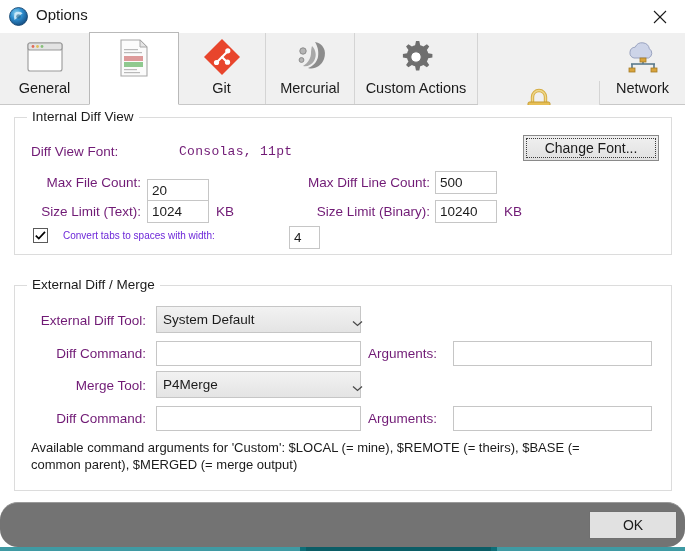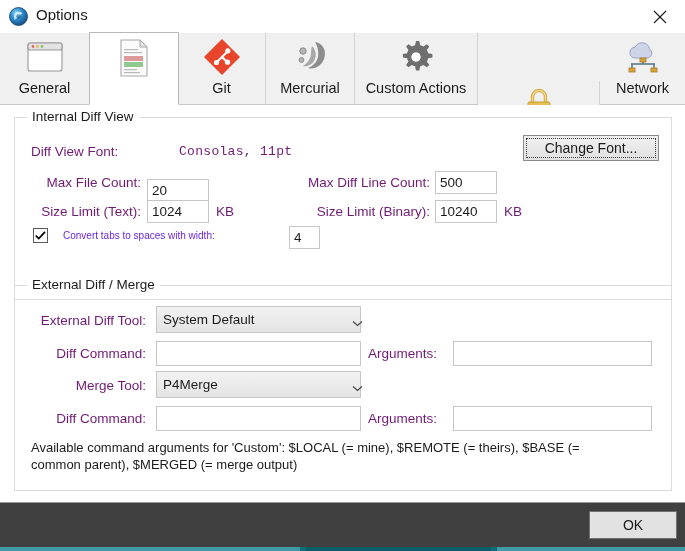--- a/index.html
+++ b/index.html
@@ -175,23 +175,24 @@
   }
   .helptext{
     position:absolute;
     font-size:13px;color:#1b1b1b;
     line-height:17px;
   }
 
   
   .footer{
     position:absolute;left:0;top:502px;width:685px;height:45px;
-    background:#404040;
+    background:#737373;
     border-top:1px solid #9a9a9a;
     box-sizing:border-box;
+    border-radius:18px;
   }
   .ok-btn{
     position:absolute;right:8px;top:8px;width:88px;height:28px;
     background:#e1e1e1;
     border:1px solid #707070;
     box-sizing:border-box;
     display:flex;align-items:center;justify-content:center;
     font-size:14px;color:#1b1b1b;
     cursor:default;
   }
@@ -338,21 +339,21 @@
           <rect x="28" y="30" width="6" height="4" fill="#d8a33c" stroke="#a57a24" stroke-width="0.8"></rect>
           <rect x="17" y="20" width="6" height="4" fill="#d8a33c" stroke="#a57a24" stroke-width="0.8"></rect>
         </svg>
       </div>
       <div class="tab-label">Network</div>
     </div>
   </div>
 
   <div class="content">
 
-    <div class="groupbox" style="left:14px;top:12px;width:658px;height:183px;">
+    <div class="groupbox" style="left:14px;top:12px;width:658px;height:138px;">
       <span class="group-title">Internal Diff View</span>
     </div>
 
     <div class="lbl" style="left:31px;top:40px;">Diff View Font:</div>
     <div class="lbl mono" style="left:144px;top:40px;">Consolas, 11pt</div>
 
     <div class="btn" style="left:523px;top:30px;width:136px;height:26px;">
       <span>Change Font...</span>
       <span class="inner-focus"></span>
     </div>

